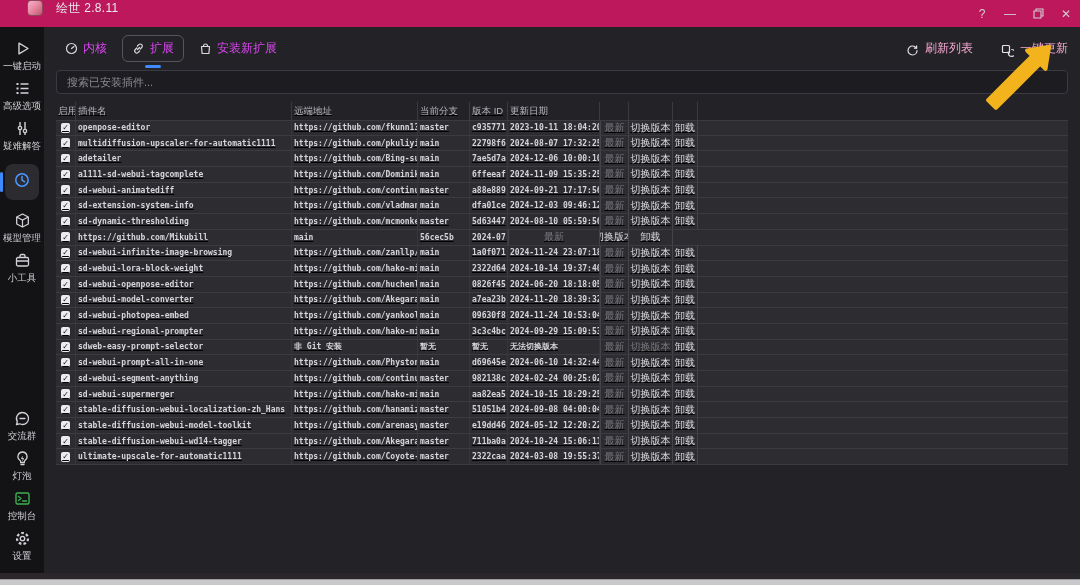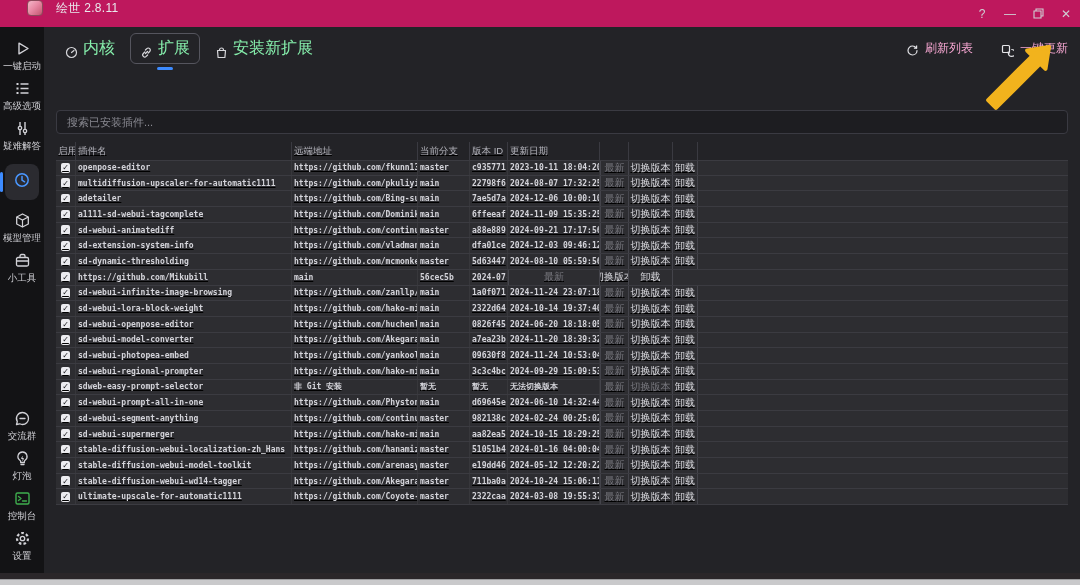--- a/index.html
+++ b/index.html
@@ -40,37 +40,36 @@
   .side-sel-wrap { position:relative; width:44px; height:44px; margin:3px 0 5px 0; }
   .side-sel {
     position:absolute; left:5px; top:4px; width:34px; height:36px; border-radius:8px;
     background:#2b2b30; display:flex; align-items:center; justify-content:center;
   }
   .side-accent { position:absolute; left:0; top:12px; width:3px; height:20px; background:#3d8bff; border-radius:2px; }
   .side-spacer { flex:1; }
   
   .main { flex:1; background:#232327; padding:6px 12px 0 12px; position:relative; }
   .toolbar { height:30px; display:flex; align-items:center; }
-  .tab { display:flex; align-items:flex-end; gap:5px; color:#86efac; font-size:16px; padding:4px 9px; margin-right:6px; position:relative; }
+  .tab { display:flex; align-items:center; gap:5px; color:#d946ef; font-size:12px; padding:4px 9px; margin-right:6px; position:relative; }
   .tab svg { display:block; }
   .tab.active { border:1px solid #55555e; border-radius:6px; }
   .tab.active::after {
     content:""; position:absolute; left:50%; transform:translateX(-50%);
     bottom:-7px; width:16px; height:3px; border-radius:2px; background:#3d8bff;
   }
   .toolbar-right { margin-left:auto; display:flex; align-items:center; gap:28px; }
   .tool-btn { display:flex; align-items:flex-end; gap:6px; color:#f9a8d4; font-size:12px; }
   .tool-btn svg { display:block; }
   
   .search-row { margin-top:7px; }
   .search-input {
     width:100%; height:24px; background:#1d1d21; border:1px solid #3a3a42; border-radius:4px;
     color:#d6d6da; font-size:11px; padding:0 10px; outline:none;
     font-family:"Liberation Sans", sans-serif;
-    margin-top:40px;
   }
   .search-input::placeholder { color:#8a8a92; }
   
   .table { margin-top:8px;text-decoration:underline; }
   .thead, .trow {
     display:grid;
     grid-template-columns:20px 216px 126px 52px 38px 92px 29px 44px 25px 1fr;
   }
   .thead { height:18px; align-items:center; font-size:9.5px; color:#b4b4bc; }
   .thead > div { height:100%; display:flex; align-items:center; padding-left:2px; border-right:1px solid #3a3a41; overflow:hidden; white-space:nowrap; }
@@ -540,21 +539,21 @@
               <div class="cell c-fill"></div>
             </div>
             <div class="trow">
               <div class="cell c-check">
                 <span class="checkbox">✓</span>
               </div>
               <div class="cell c-name">stable-diffusion-webui-localization-zh_Hans</div>
               <div class="cell c-url">https://github.com/hanamizu</div>
               <div class="cell c-branch">master</div>
               <div class="cell c-ver">51051b4</div>
-              <div class="cell c-date">2024-01-16 04:00:04</div>
+              <div class="cell c-date">2024-09-08 04:00:04</div>
               <div class="cell c-btn c-latest">最新</div>
               <div class="cell c-btn">切换版本</div>
               <div class="cell c-btn">卸载</div>
               <div class="cell c-fill"></div>
             </div>
             <div class="trow">
               <div class="cell c-check">
                 <span class="checkbox">✓</span>
               </div>
               <div class="cell c-name">stable-diffusion-webui-model-toolkit</div>

